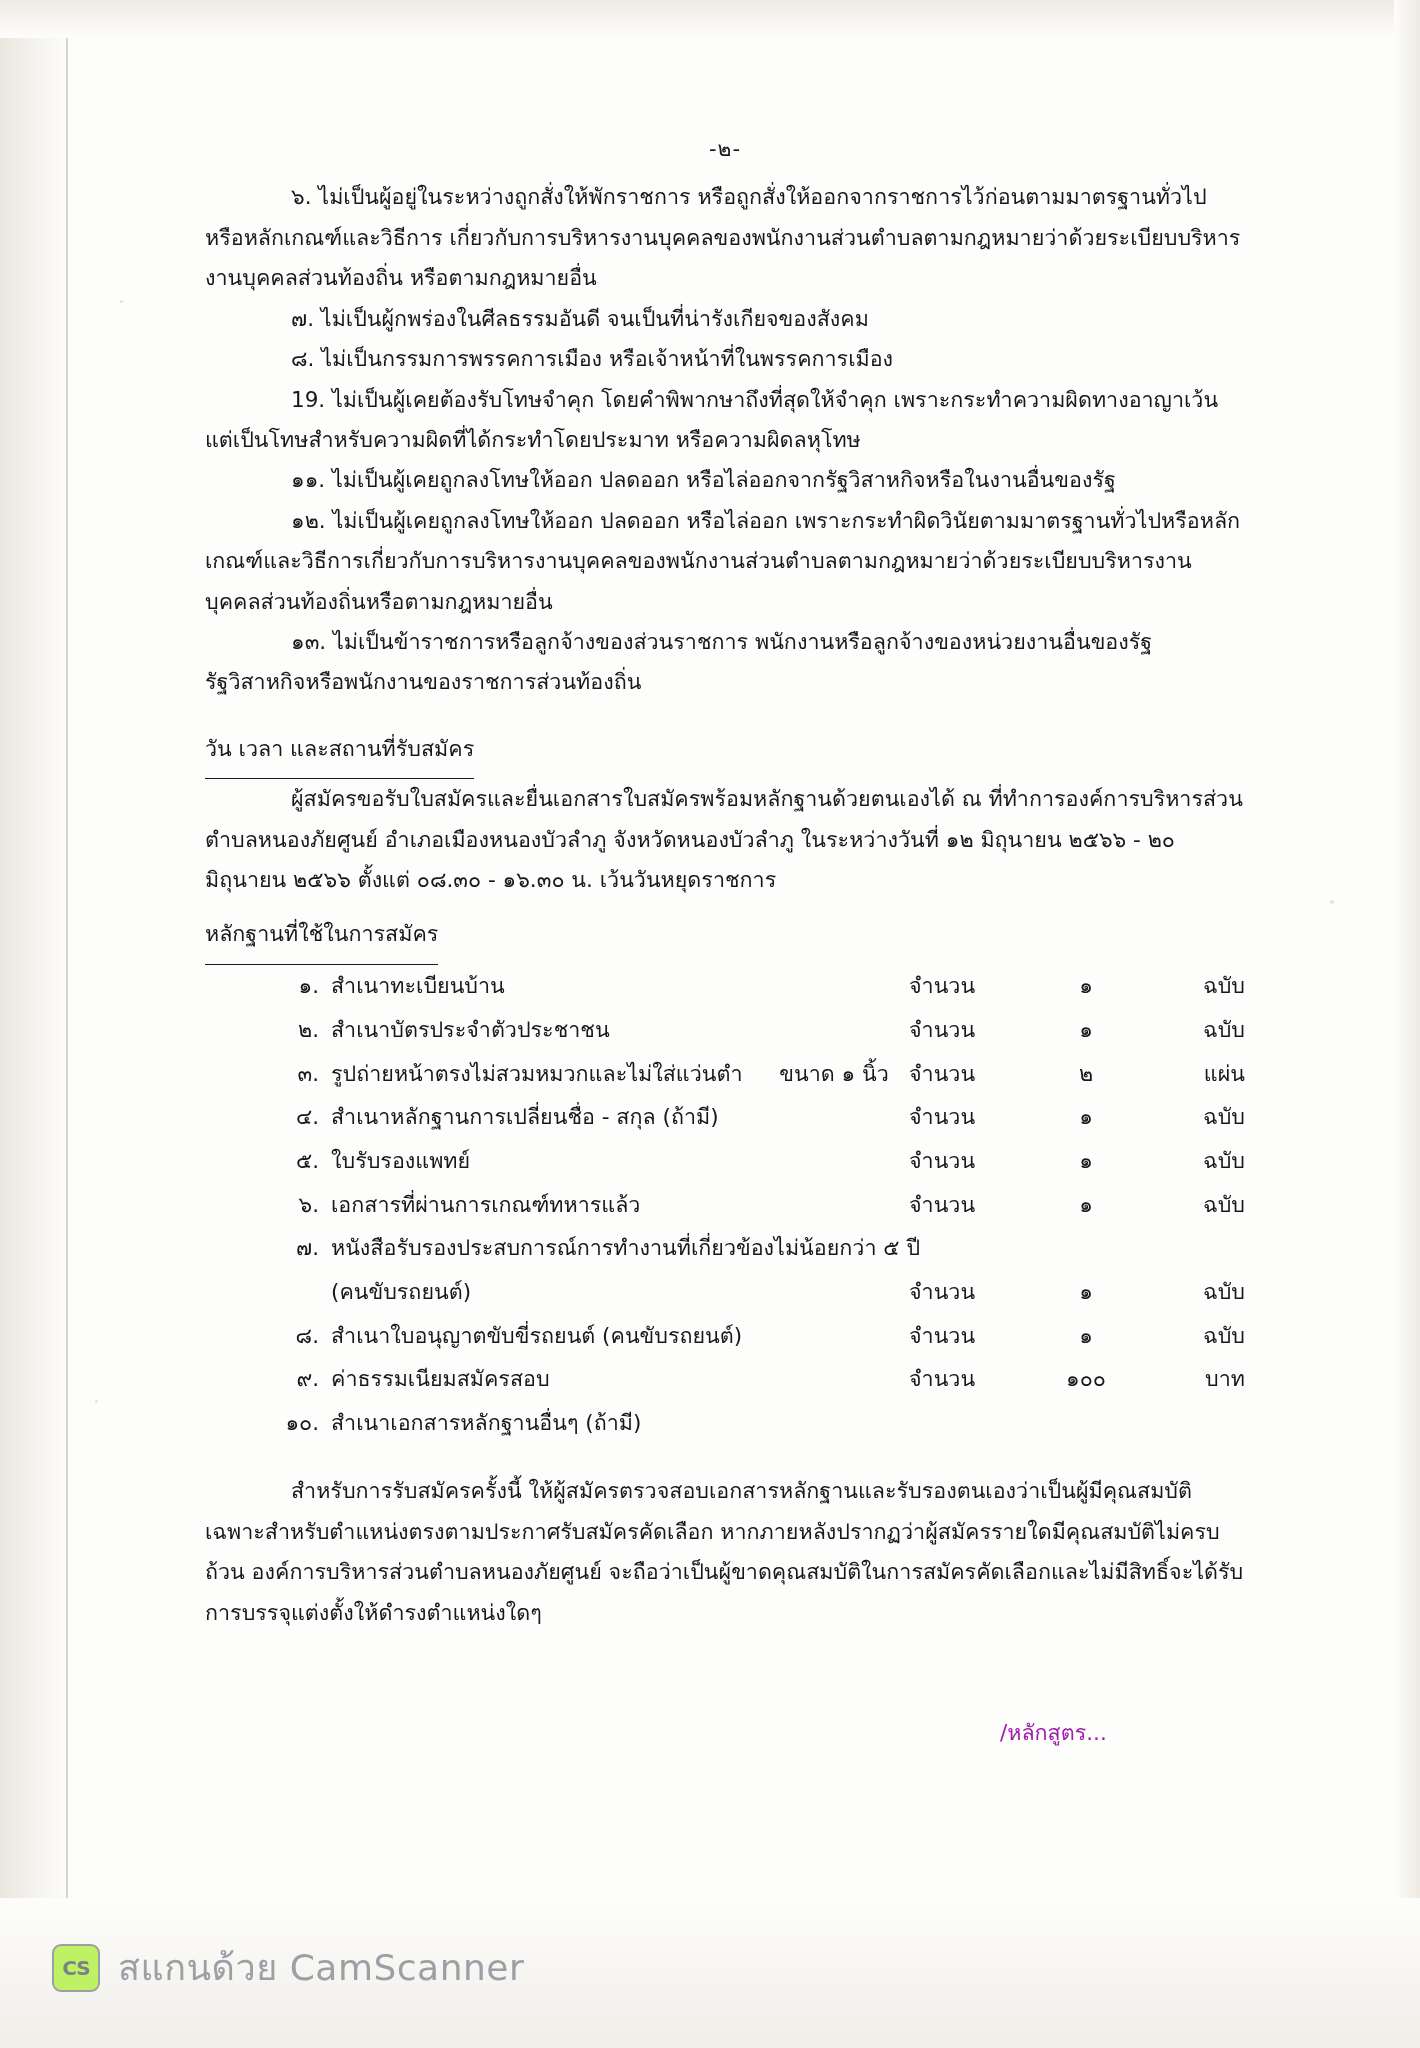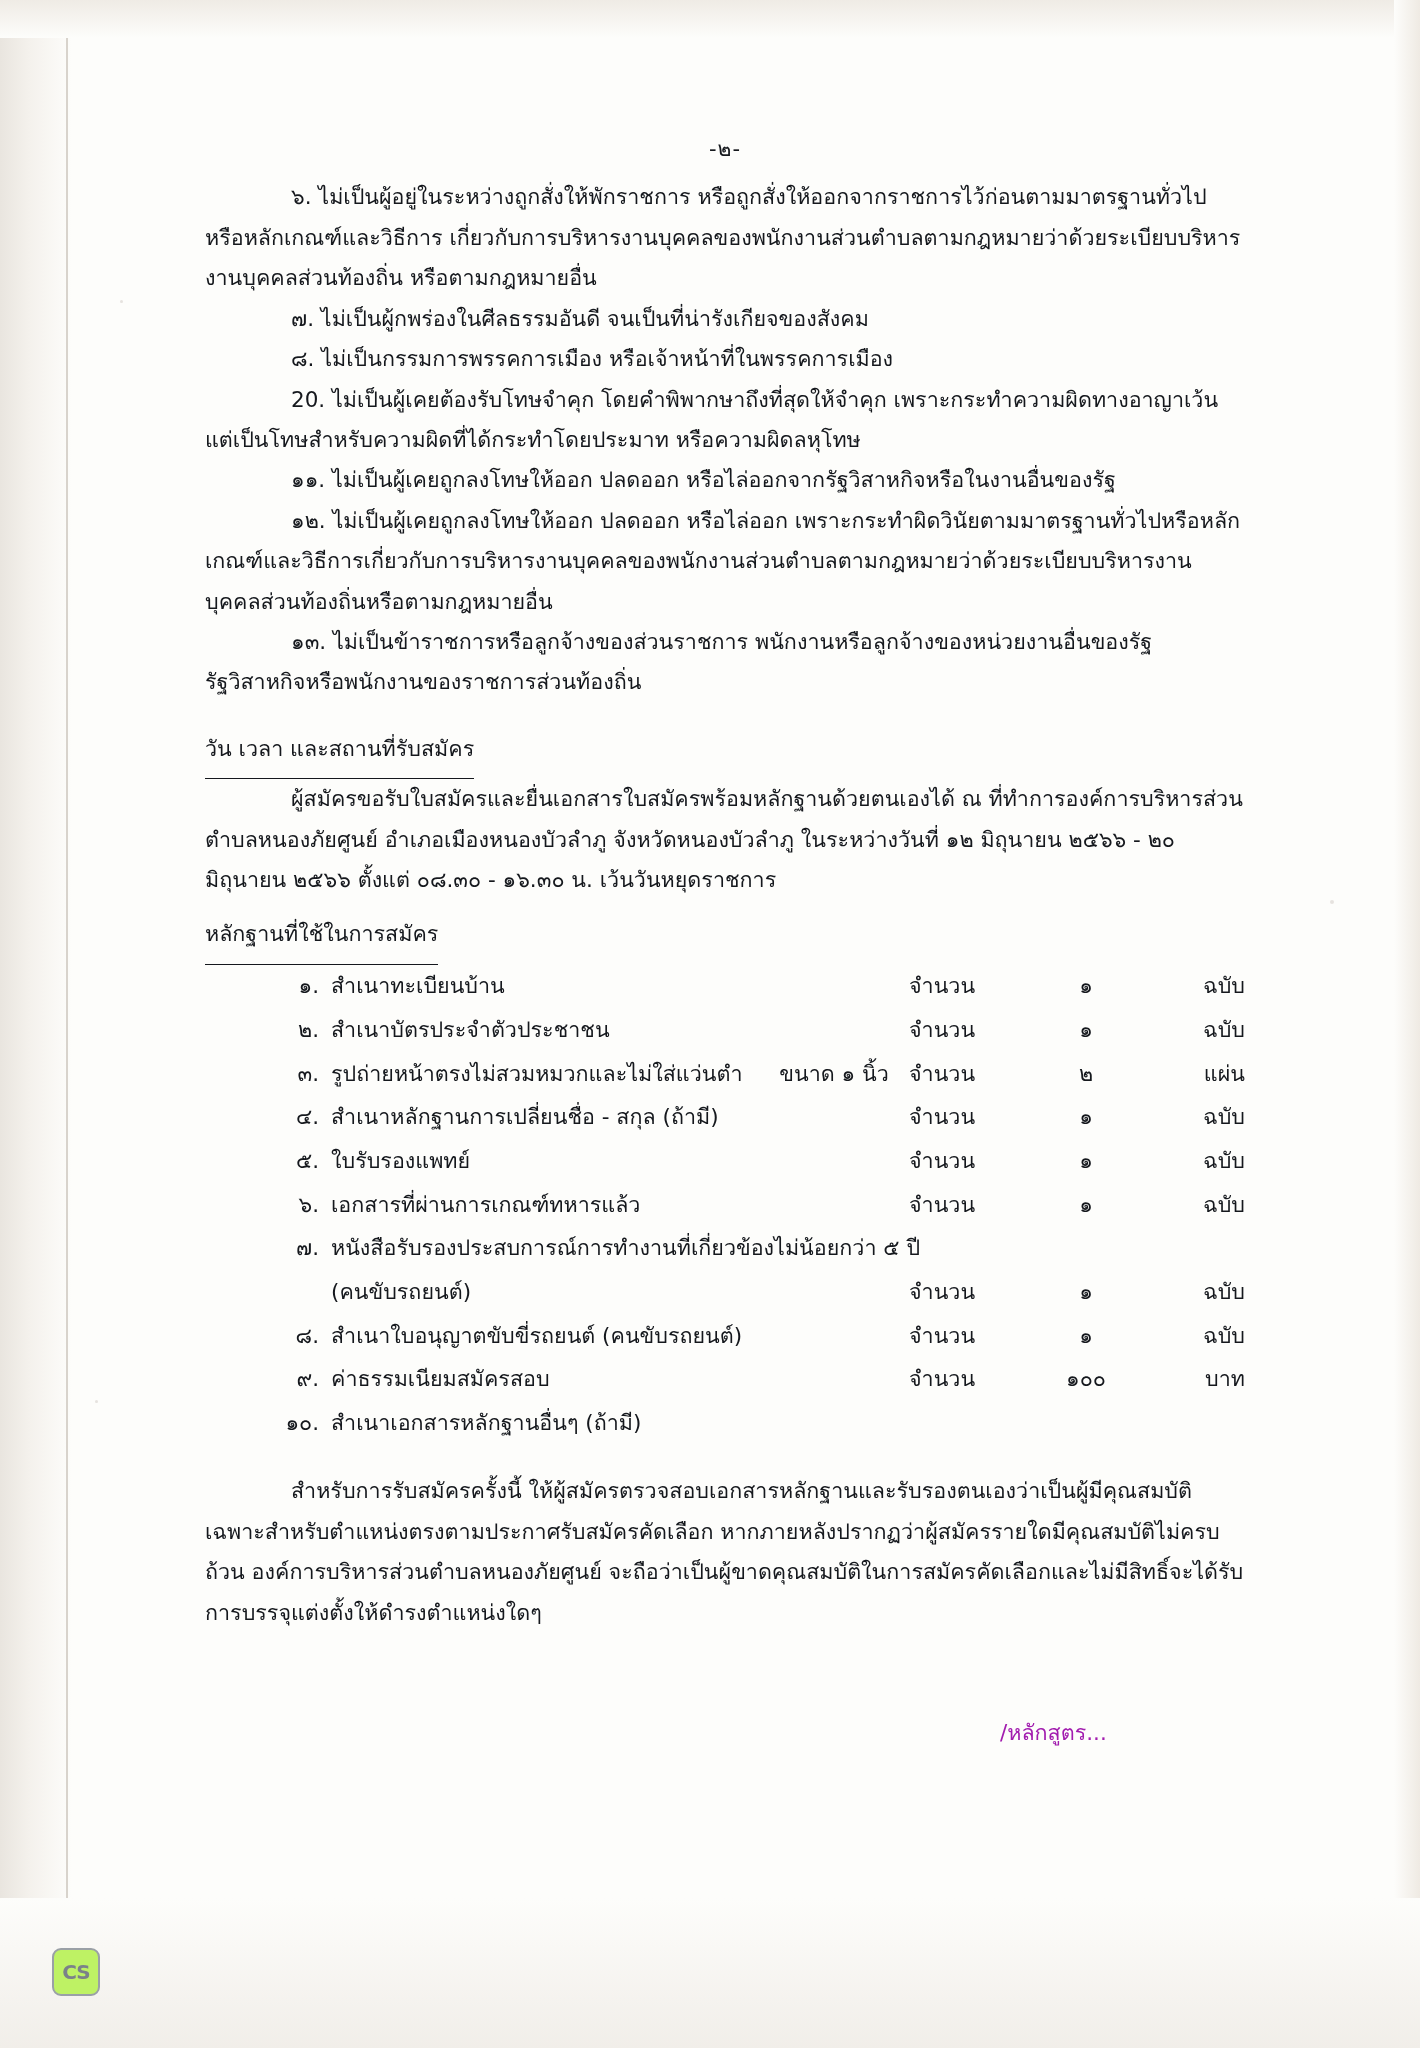--- a/index.html
+++ b/index.html
@@ -187,21 +187,21 @@
   <div class="speckle" style="left:95px; top:1400px; width:3px; height:3px;"></div>
 
   <div class="content">
     <div class="doc">
 
       <div class="page-number">-๒-</div>
 
       <p class="para indent">๖.  ไม่เป็นผู้อยู่ในระหว่างถูกสั่งให้พักราชการ  หรือถูกสั่งให้ออกจากราชการไว้ก่อนตามมาตรฐานทั่วไป หรือหลักเกณฑ์และวิธีการ เกี่ยวกับการบริหารงานบุคคลของพนักงานส่วนตำบลตามกฎหมายว่าด้วยระเบียบบริหารงานบุคคลส่วนท้องถิ่น หรือตามกฎหมายอื่น</p>
       <p class="para indent">๗. ไม่เป็นผู้กพร่องในศีลธรรมอันดี จนเป็นที่น่ารังเกียจของสังคม</p>
       <p class="para indent">๘. ไม่เป็นกรรมการพรรคการเมือง หรือเจ้าหน้าที่ในพรรคการเมือง</p>
-      <p class="para indent">20. ไม่เป็นผู้เคยต้องรับโทษจำคุก โดยคำพิพากษาถึงที่สุดให้จำคุก เพราะกระทำความผิดทางอาญาเว้นแต่เป็นโทษสำหรับความผิดที่ได้กระทำโดยประมาท หรือความผิดลหุโทษ</p>
+      <p class="para indent">19. ไม่เป็นผู้เคยต้องรับโทษจำคุก โดยคำพิพากษาถึงที่สุดให้จำคุก เพราะกระทำความผิดทางอาญาเว้นแต่เป็นโทษสำหรับความผิดที่ได้กระทำโดยประมาท หรือความผิดลหุโทษ</p>
       <p class="para indent">๑๑. ไม่เป็นผู้เคยถูกลงโทษให้ออก ปลดออก หรือไล่ออกจากรัฐวิสาหกิจหรือในงานอื่นของรัฐ</p>
       <p class="para indent">๑๒. ไม่เป็นผู้เคยถูกลงโทษให้ออก ปลดออก หรือไล่ออก เพราะกระทำผิดวินัยตามมาตรฐานทั่วไปหรือหลักเกณฑ์และวิธีการเกี่ยวกับการบริหารงานบุคคลของพนักงานส่วนตำบลตามกฎหมายว่าด้วยระเบียบบริหารงานบุคคลส่วนท้องถิ่นหรือตามกฎหมายอื่น</p>
       <p class="para indent">๑๓. ไม่เป็นข้าราชการหรือลูกจ้างของส่วนราชการ พนักงานหรือลูกจ้างของหน่วยงานอื่นของรัฐรัฐวิสาหกิจหรือพนักงานของราชการส่วนท้องถิ่น</p>
 
       <div class="spacer-md"></div>
 
       <p class="heading-row">
         <span class="heading-ul">วัน  เวลา  และสถานที่รับสมัคร</span>
       </p>
       <p class="para indent">ผู้สมัครขอรับใบสมัครและยื่นเอกสารใบสมัครพร้อมหลักฐานด้วยตนเองได้ ณ ที่ทำการองค์การบริหารส่วนตำบลหนองภัยศูนย์ อำเภอเมืองหนองบัวลำภู จังหวัดหนองบัวลำภู ในระหว่างวันที่ ๑๒ มิถุนายน ๒๕๖๖ - ๒๐ มิถุนายน ๒๕๖๖  ตั้งแต่ ๐๘.๓๐ - ๑๖.๓๐ น. เว้นวันหยุดราชการ</p>
@@ -301,14 +301,15 @@
 
       <p class="para indent">สำหรับการรับสมัครครั้งนี้  ให้ผู้สมัครตรวจสอบเอกสารหลักฐานและรับรองตนเองว่าเป็นผู้มีคุณสมบัติเฉพาะสำหรับตำแหน่งตรงตามประกาศรับสมัครคัดเลือก หากภายหลังปรากฏว่าผู้สมัครรายใดมีคุณสมบัติไม่ครบถ้วน องค์การบริหารส่วนตำบลหนองภัยศูนย์ จะถือว่าเป็นผู้ขาดคุณสมบัติในการสมัครคัดเลือกและไม่มีสิทธิ์จะได้รับการบรรจุแต่งตั้งให้ดำรงตำแหน่งใดๆ</p>
 
     </div>
 
     <div class="footer-note">/หลักสูตร...</div>
   </div>
 
   <div class="watermark">
     <div class="cs-logo">CS</div>
+    <div class="cs-text">สแกนด้วย CamScanner</div>
   </div>
 </div>
 
 </body></html>

